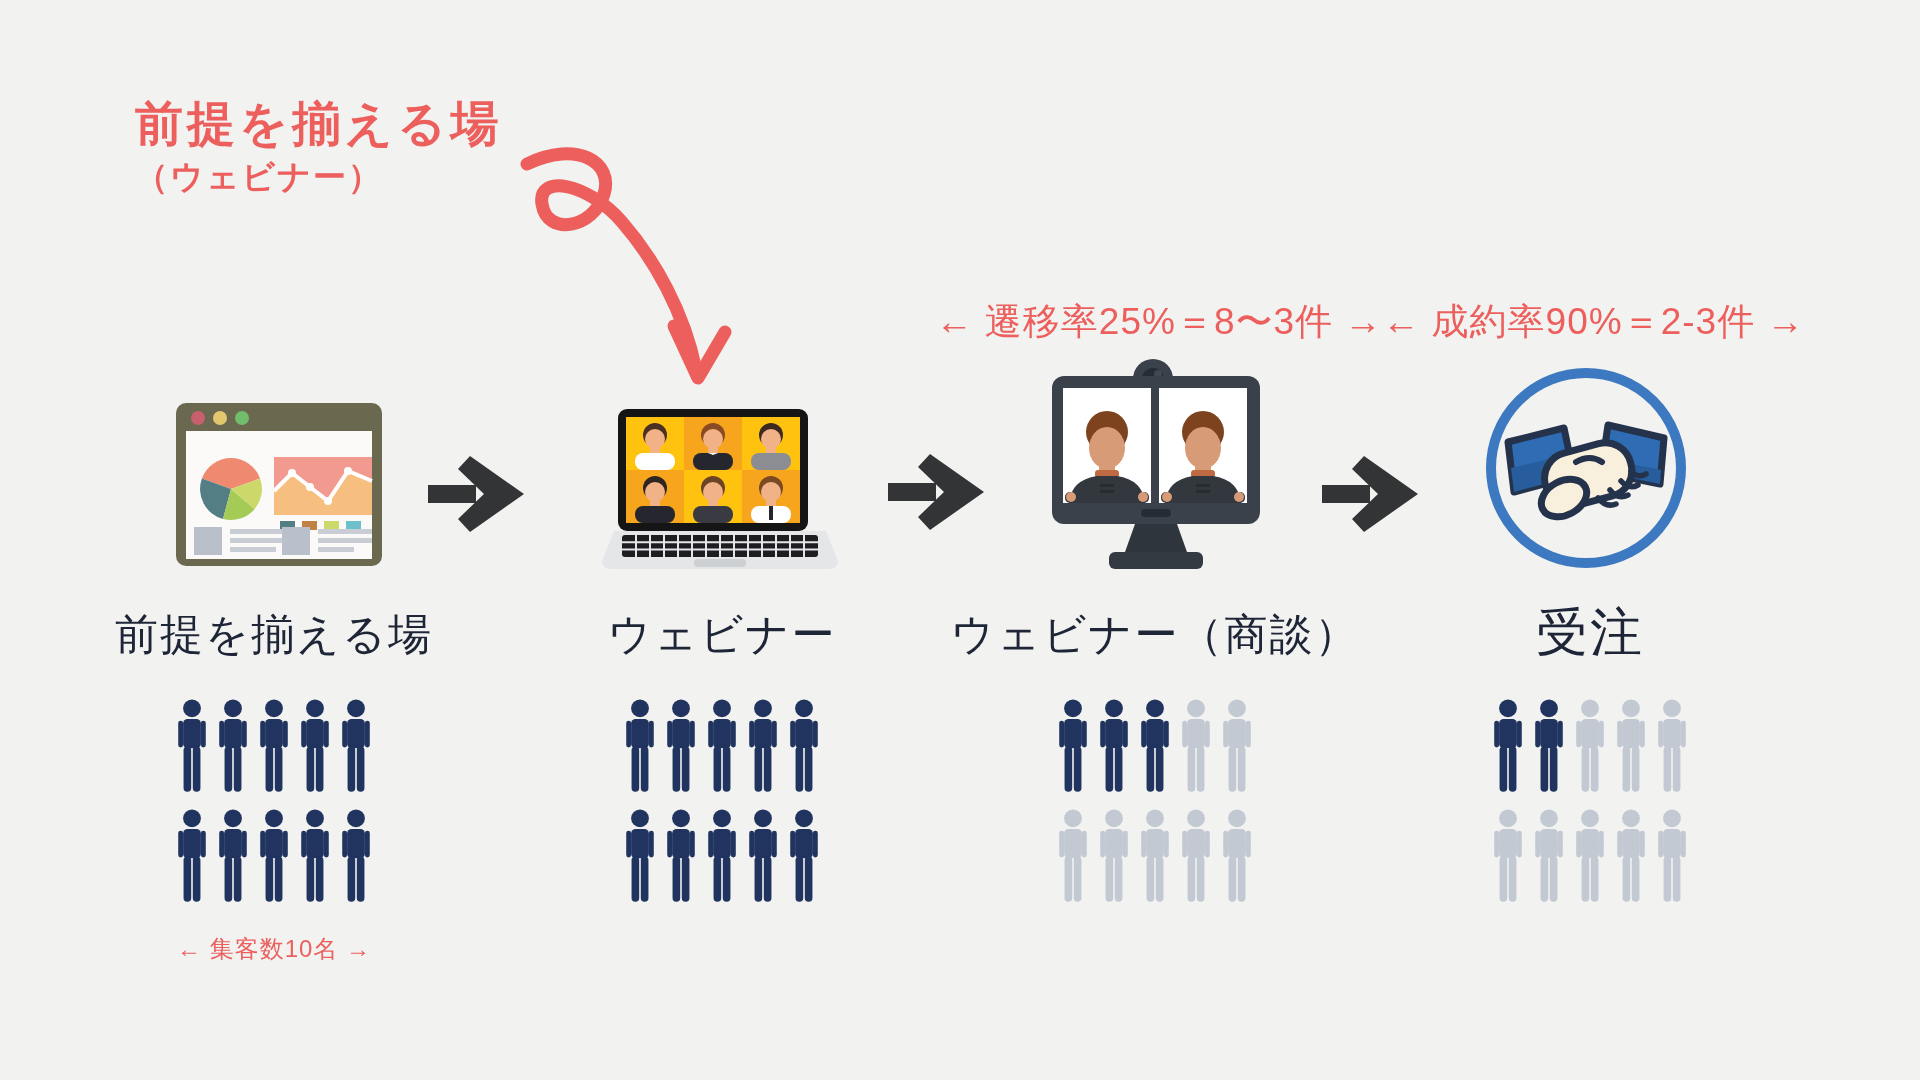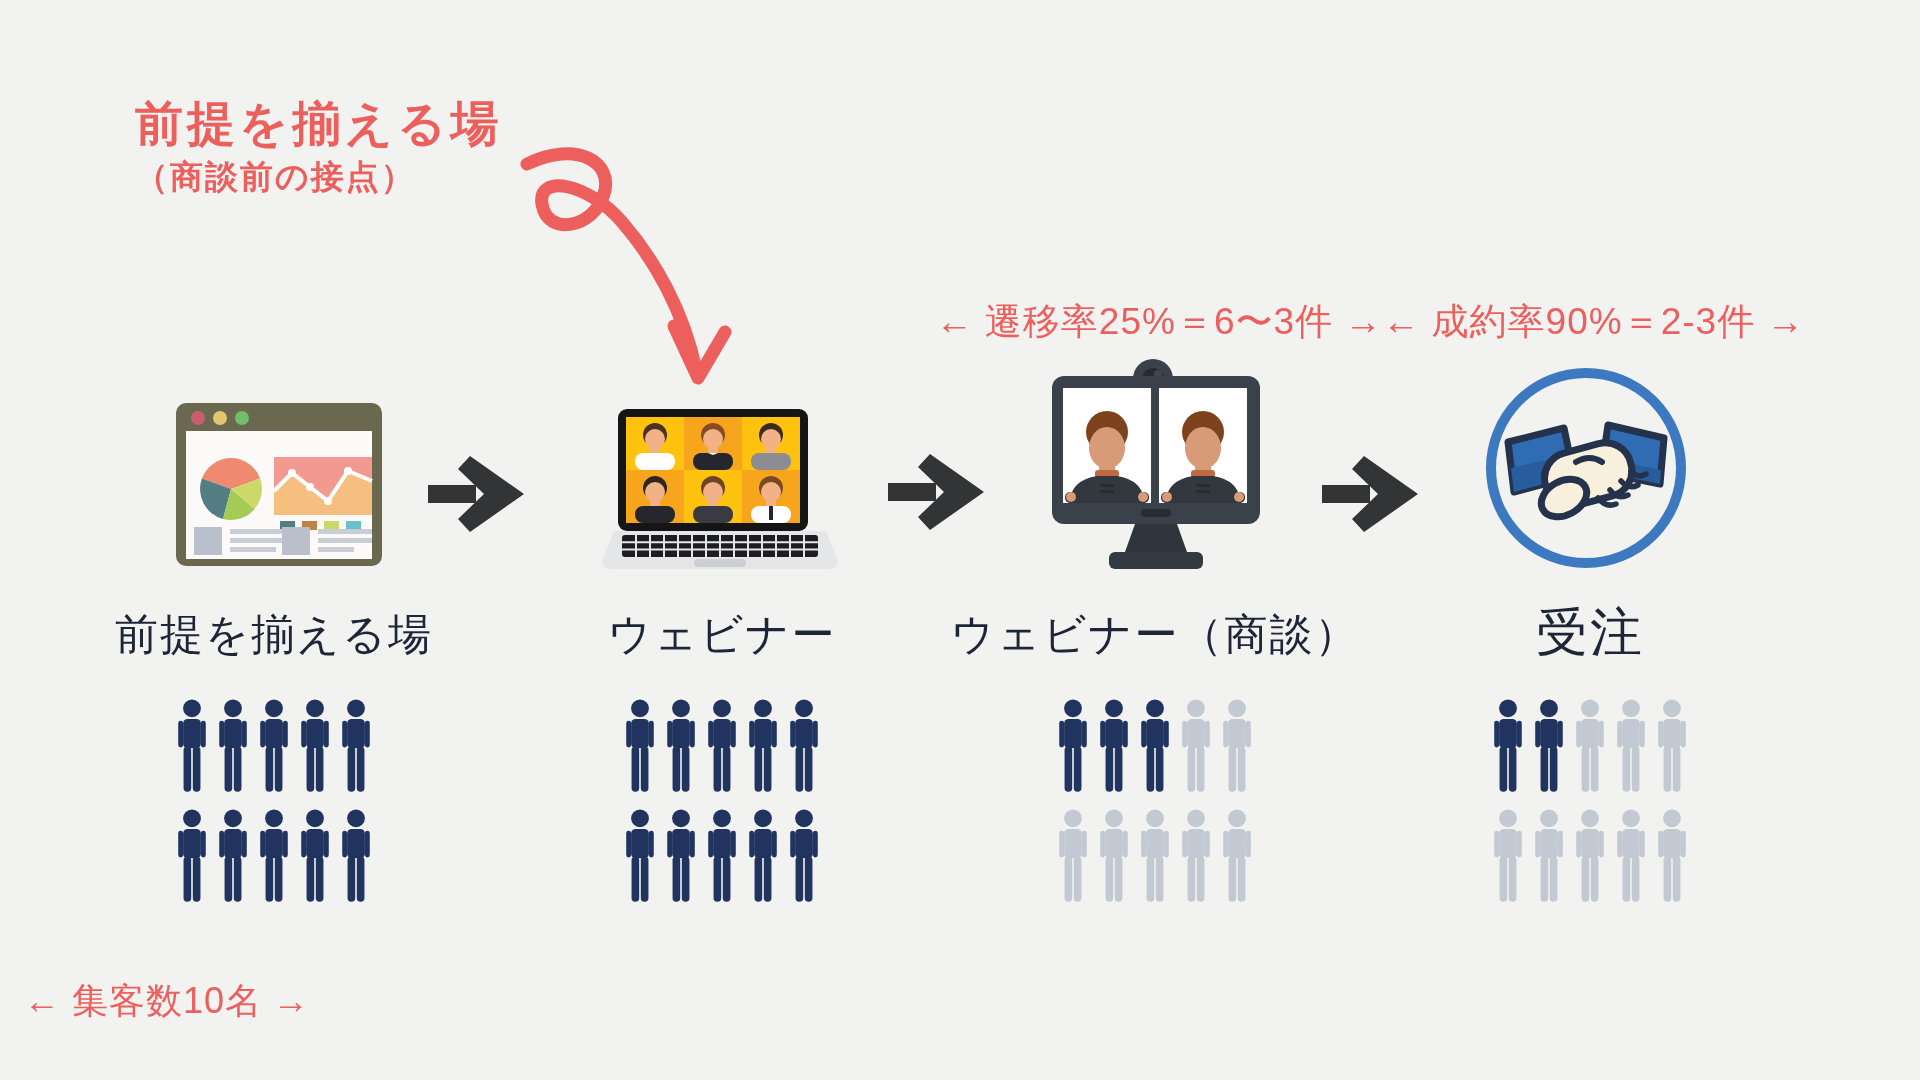--- a/index.html
+++ b/index.html
@@ -14,43 +14,43 @@
   .annotation{position:absolute;left:135px;top:96px;width:400px;text-align:left;color:var(--accent,#ec5f5d);}
   .annotation-title{font-size:48px;font-weight:800;letter-spacing:4px;line-height:1.15;}
   .annotation-subtitle{font-size:33px;font-weight:800;letter-spacing:2px;margin-top:4px;}
   .rates{position:absolute;left:928px;top:297px;width:884px;text-align:center;white-space:nowrap;
          font-size:37px;font-weight:500;color:var(--accent,#ec5f5d);letter-spacing:1px;}
   .stage-label{position:absolute;top:606px;left:-80px;width:500px;text-align:center;
                font-size:43px;font-weight:500;letter-spacing:2px;color:var(--navy-text,#1d2536);}
   .stage-label.large{font-size:52px;top:598px;}
   .people-grid{position:absolute;top:698px;left:72px;display:grid;grid-template-columns:repeat(5,32px);gap:13px 9px;}
   .people-grid svg.person{width:32px;height:97px;display:block;}
-  .footnote{position:absolute;top:933px;left:-80px;width:500px;
-            font-size:36px;font-weight:500;color:var(--accent,#ec5f5d);letter-spacing:1px;margin-top:44px;}
+  .footnote{position:absolute;top:933px;left:-80px;width:500px;text-align:center;
+            font-size:24px;font-weight:500;color:var(--accent,#ec5f5d);letter-spacing:1px;}
   .flow-arrow{width:100px;height:84px;}
   .flow-arrow .ink{fill:var(--arrow,#333436);}
   .curly-arrow{width:250px;height:260px;}
   .curly-arrow path{stroke:var(--accent,#ec5f5d);stroke-width:13;fill:none;stroke-linecap:round;stroke-linejoin:round;}
 </style>
 </head>
 <body>
 
 <div class="canvas">
 
   <div class="annotation">
     <div class="annotation-title">前提を揃える場</div>
-    <div class="annotation-subtitle">（商談前の接点）</div>
+    <div class="annotation-subtitle">（ウェビナー）</div>
   </div>
 
   <svg class="curly-arrow abs" style="left:492px;top:142px;" viewBox="0 0 250 260">
     <path d="M 35 22 C 85 -2 122 20 112 52 C 102 86 55 95 50 62 C 45 32 95 40 130 80 C 163 118 192 170 204 228"></path>
     <path d="M 182 184 L 206 236 L 233 190"></path>
   </svg>
 
-  <div class="rates"><span>← 遷移率25%＝6〜3件 →</span><span>← 成約率90%＝2-3件 →</span></div>
+  <div class="rates"><span>← 遷移率25%＝8〜3件 →</span><span>← 成約率90%＝2-3件 →</span></div>
 
   <div class="stage" style="left:104px;">
     <svg class="abs" style="left:72px;top:403px;" width="206" height="163" viewBox="0 0 206 163">
       <rect x="0" y="0" width="206" height="163" rx="10" fill="#6a6950"></rect>
       <circle cx="22" cy="15" r="7" fill="#c75f6d"></circle>
       <circle cx="44" cy="15" r="7" fill="#e3c76f"></circle>
       <circle cx="66" cy="15" r="7" fill="#72bd6b"></circle>
       <rect x="10" y="28" width="186" height="128" fill="#fbfaf8"></rect>
       <path d="M55 86 L84.1 75.4 A31 31 0 0 0 25.9 75.4 Z" fill="#ef8a70"></path>
       <path d="M55 86 L25.9 75.4 A31 31 0 0 0 47 115.9 Z" fill="#527e84"></path>

